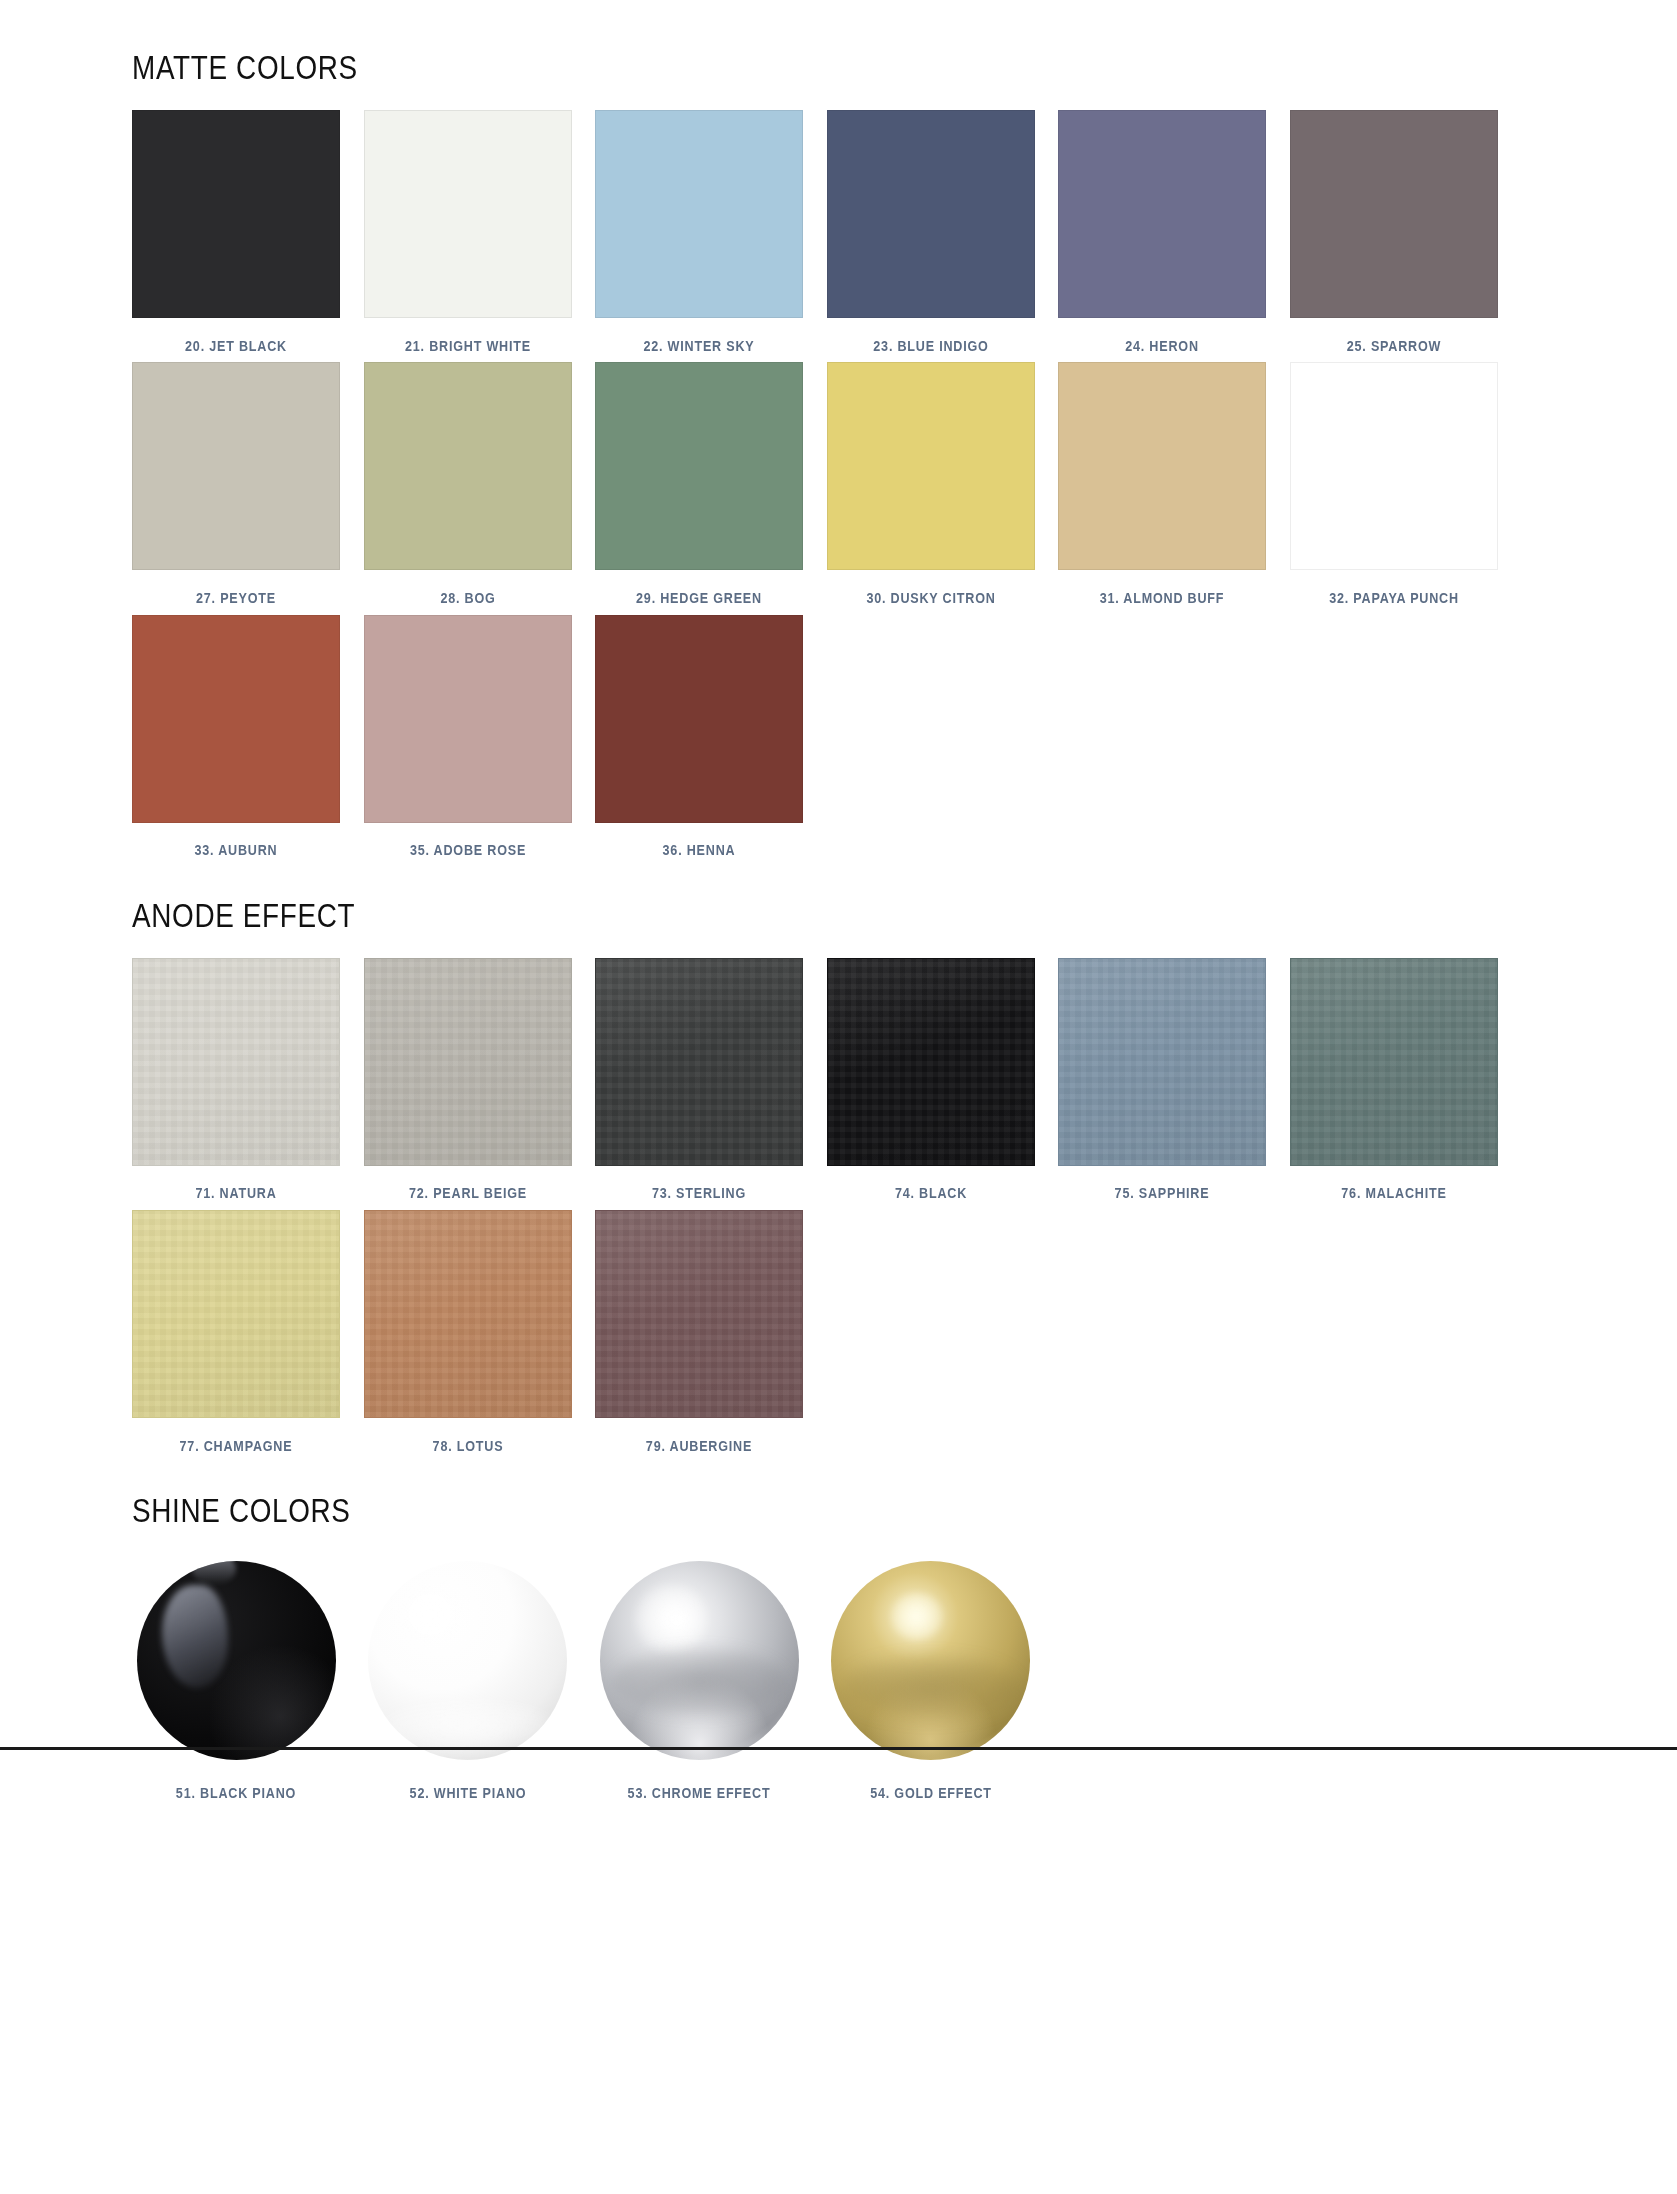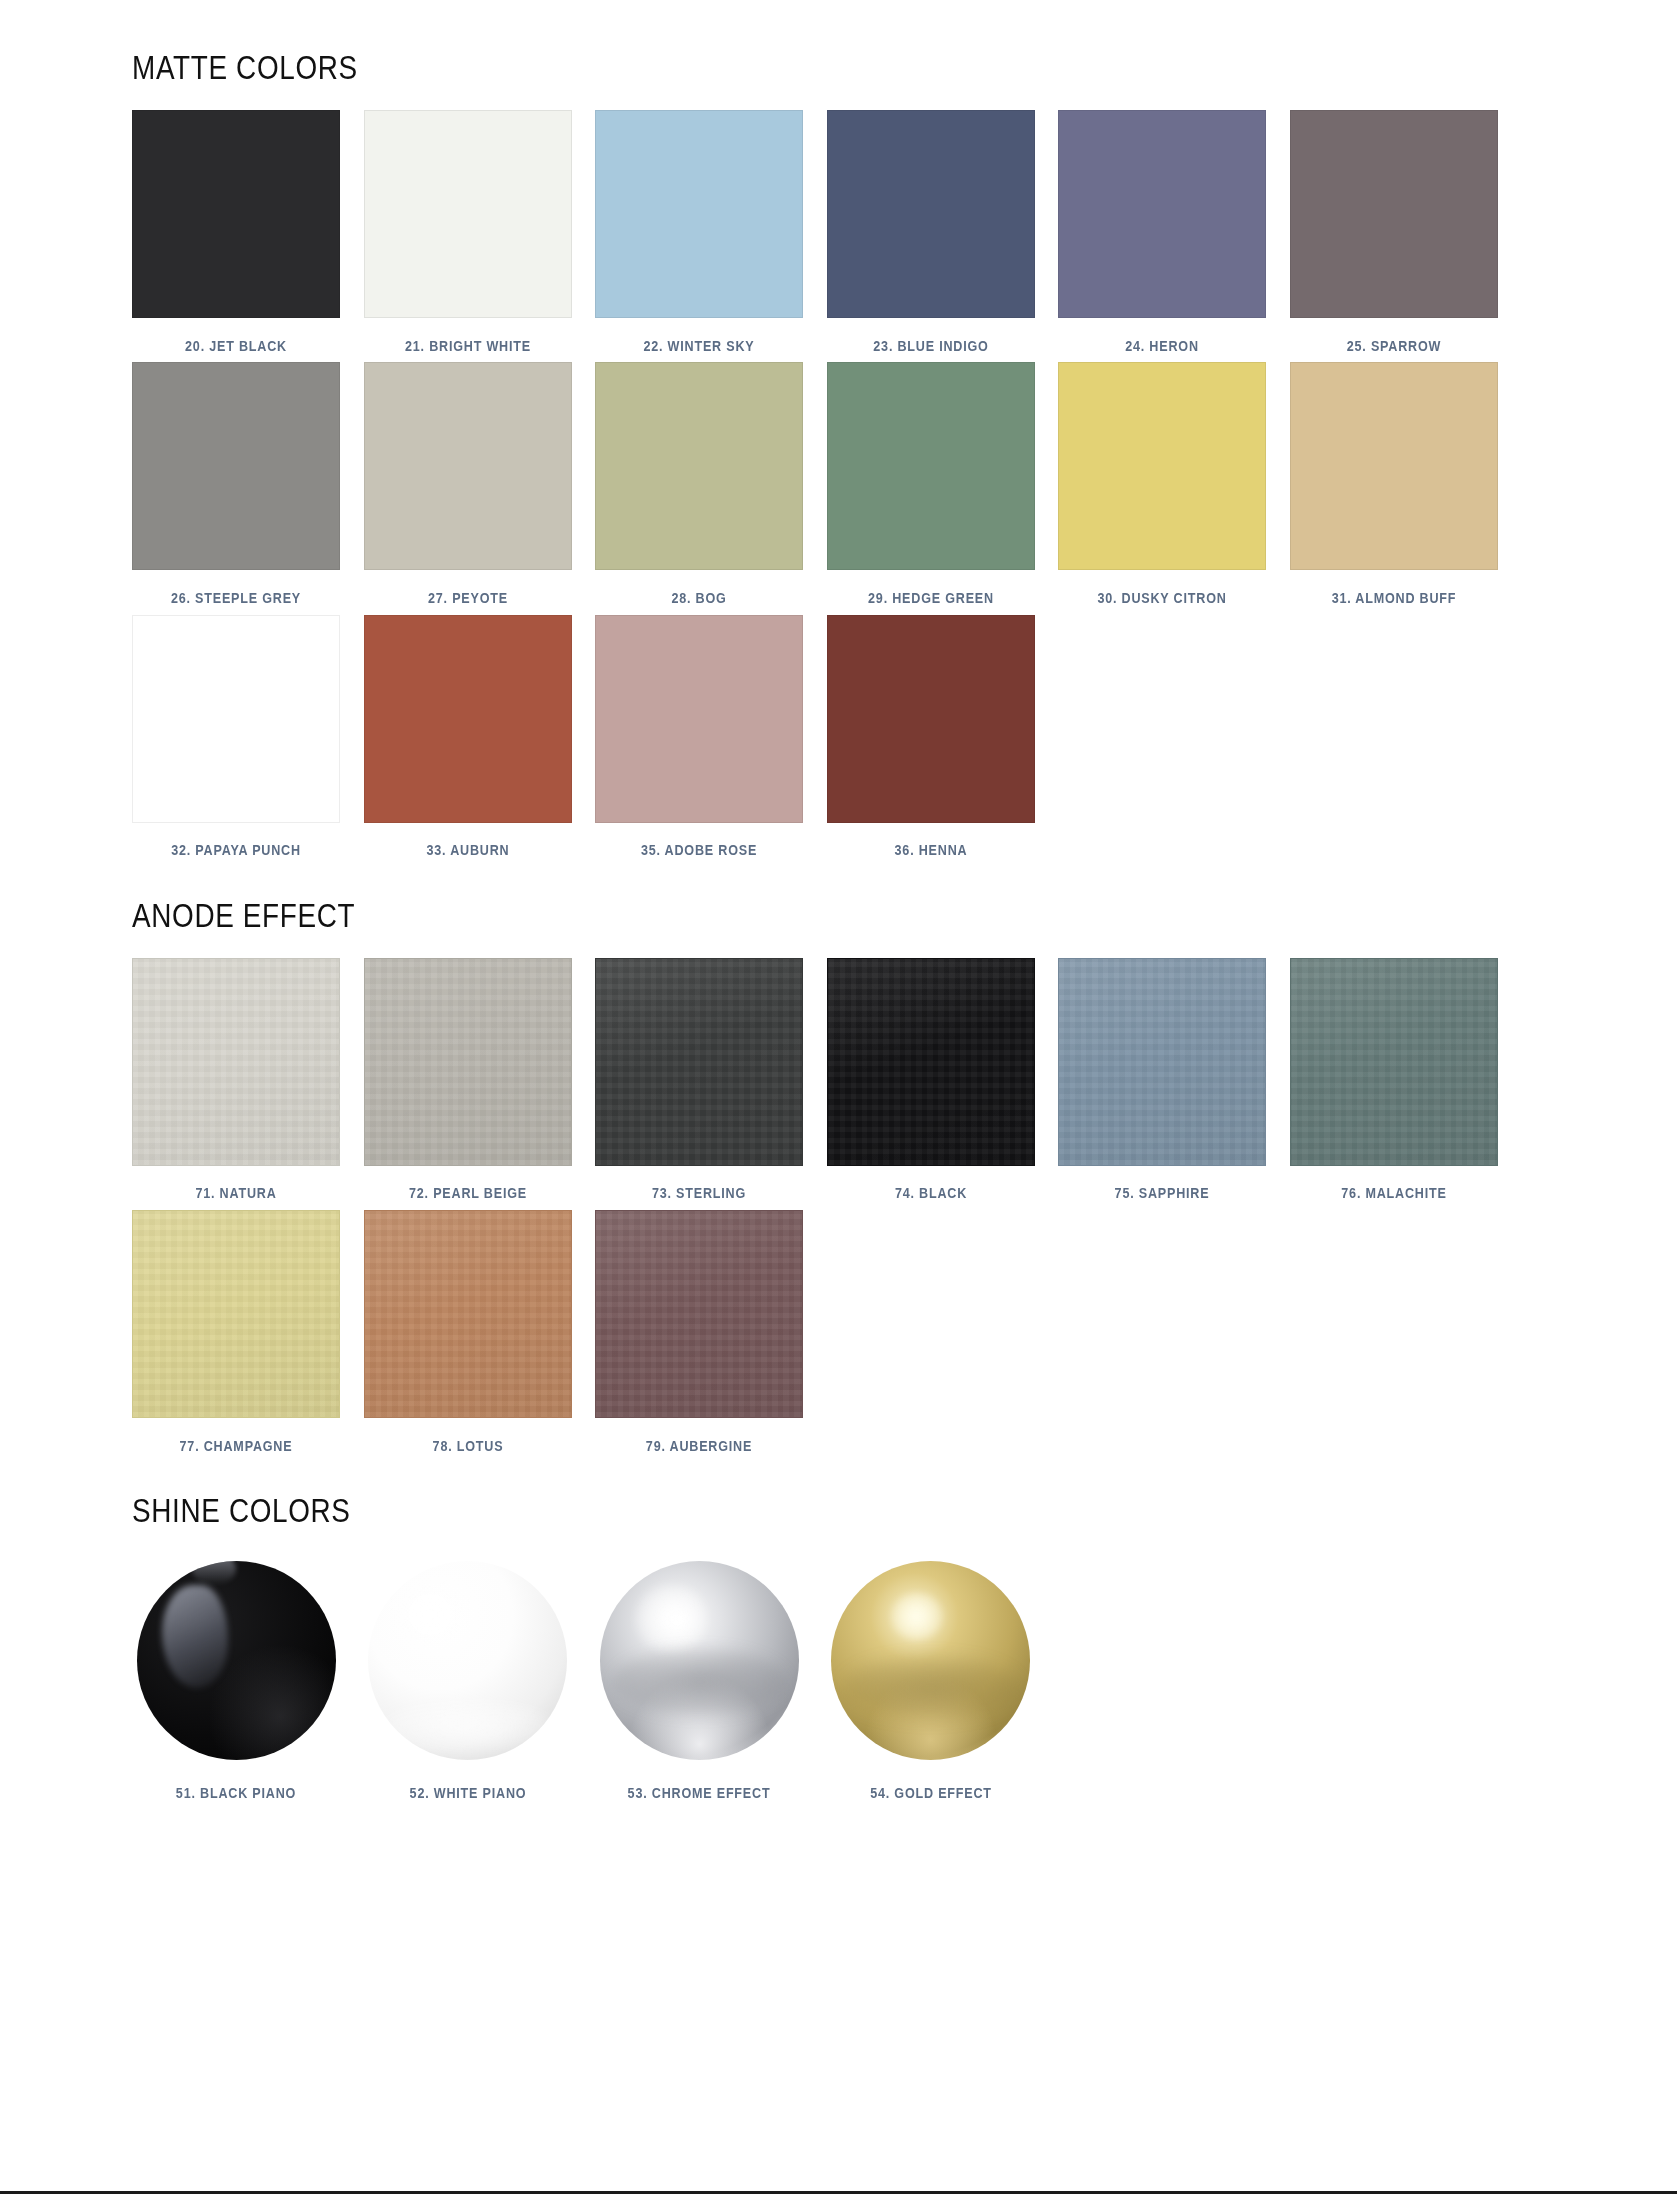--- a/index.html
+++ b/index.html
@@ -11,21 +11,21 @@
     width: 1677px;
     height: 2194px;
     font-family: "Liberation Sans", sans-serif;
     position: relative;
     overflow: hidden;
   }
 
   .page {
     position: relative;
     width: 1677px;
-    height: 2194px;
+    height: 1750px;
     box-sizing: border-box;
     padding: 0 132px;
     background: #ffffff;
   }
 
   
   .section-heading {
     font-family: "Liberation Sans", sans-serif;
     font-size: 34px;
     font-weight: 400;
@@ -312,24 +312,20 @@
       </div>
       <div class="cell">
         <div class="swatch" style="background: rgb(109, 110, 142);"></div>
         <div class="swatch-label">24. HERON</div>
       </div>
       <div class="cell">
         <div class="swatch" style="background: rgb(117, 106, 109);"></div>
         <div class="swatch-label">25. SPARROW</div>
       </div>
       <div class="cell">
-        <div class="swatch" style="background: rgb(139, 138, 135);"></div>
-        <div class="swatch-label">26. STEEPLE GREY</div>
-      </div>
-      <div class="cell">
         <div class="swatch" style="background: rgb(199, 195, 182);"></div>
         <div class="swatch-label">27. PEYOTE</div>
       </div>
       <div class="cell">
         <div class="swatch" style="background: rgb(188, 189, 149);"></div>
         <div class="swatch-label">28. BOG</div>
       </div>
       <div class="cell">
         <div class="swatch" style="background: rgb(114, 144, 121);"></div>
         <div class="swatch-label">29. HEDGE GREEN</div>

